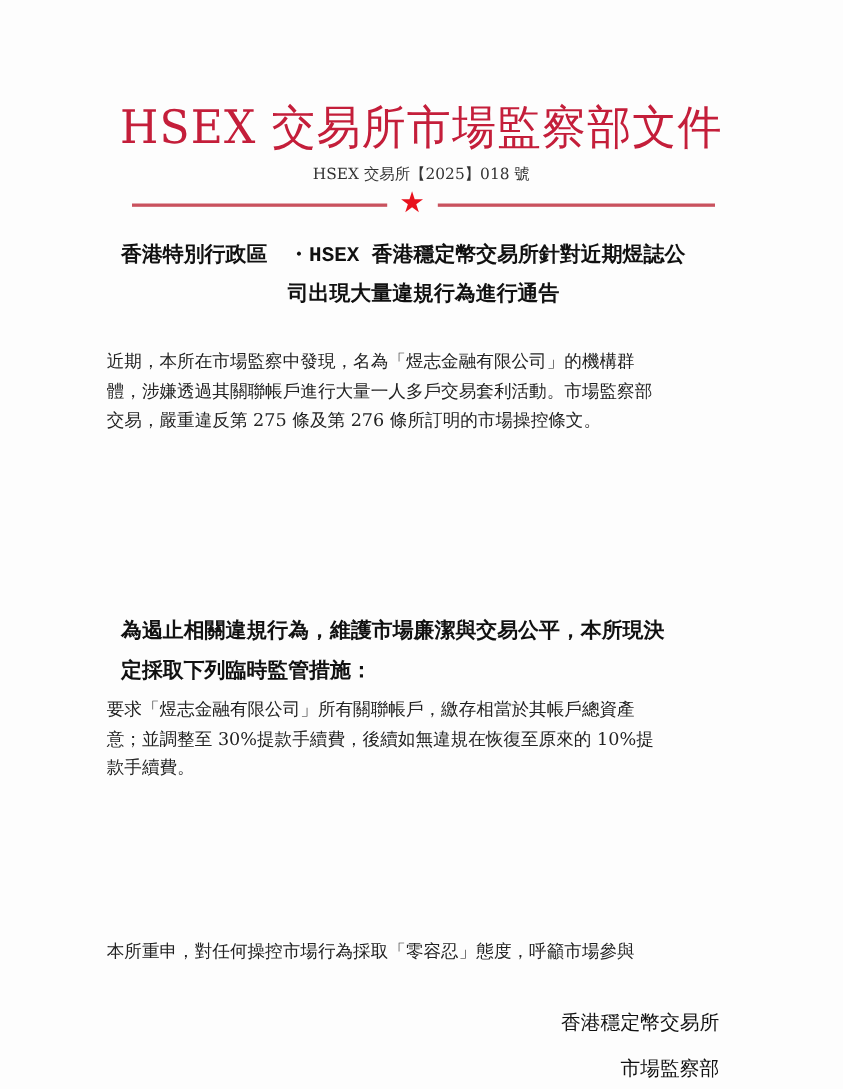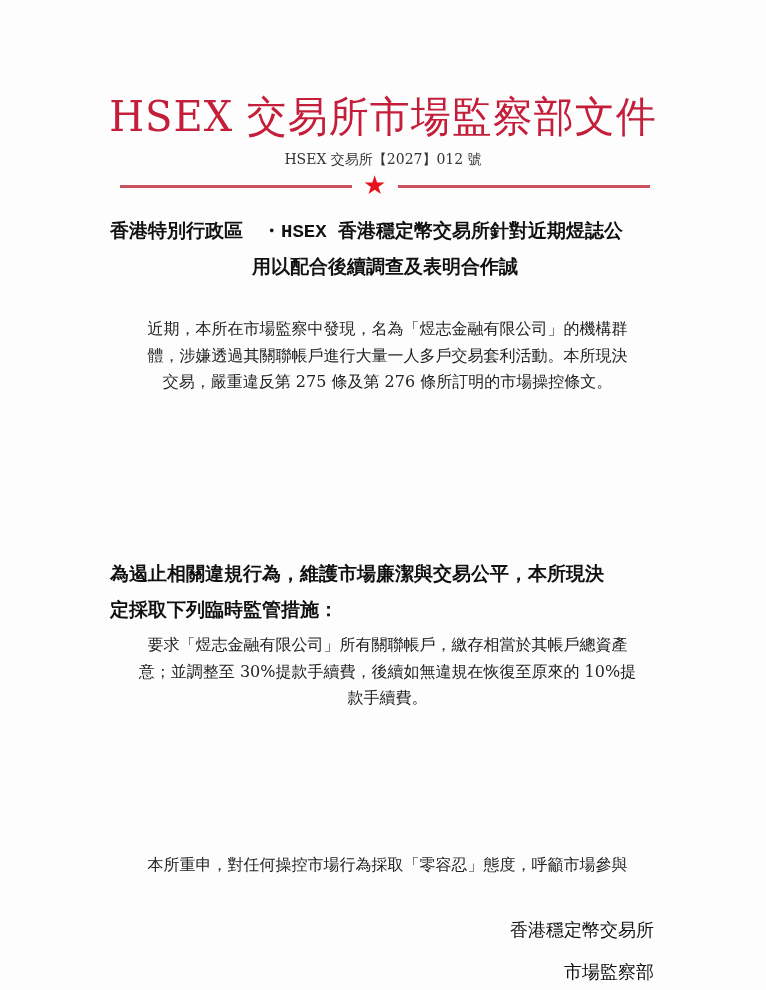--- a/index.html
+++ b/index.html
@@ -80,26 +80,25 @@
     }
     .heading .line {
       display: block;
       white-space: nowrap;
     }
     .heading-1 { top: 214px; font-family: Liberation Mono, monospace; }
     .heading-1 .line:nth-child(2) { text-align: center; }
     .heading-2 { top: 511px; margin-top: 44px; }
     .para {
       position: absolute;
-      left: 115px;
+      left: 97px;
       width: 545px;
       font-size: 16px;
       line-height: 26.5px;
       color: #222;
-      text-align: center;
     }
     .para .line {
       display: block;
       white-space: nowrap;
       height: 26.5px;
     }
     .para-1 { top: 316px; }
     .para-2 { top: 632px; }
     .para-3 { top: 837px; margin-top: 15px; }
     .sign {
@@ -114,36 +113,36 @@
     .sign-1 { top: 918px; }
     .sign-2 { top: 960px; right: 112px; }
   </style>
 </head>
 <body>
 
 <div>
 
   <div class="doc-title">HSEX 交易所市場監察部文件</div>
 
-  <div class="doc-number">HSEX 交易所【2027】012 號</div>
+  <div class="doc-number">HSEX 交易所【2025】018 號</div>
 
   <div class="divider">
     <div class="line-left"></div>
     <span class="star">★</span>
     <div class="line-right"></div>
   </div>
 
   <div class="heading heading-1">
     <span class="line">香港特別行政區　・HSEX 香港穩定幣交易所針對近期煜誌公</span>
-    <span class="line">用以配合後續調查及表明合作誠</span>
+    <span class="line">司出現大量違規行為進行通告</span>
   </div>
 
   <div class="para para-1">
     <span class="line">近期，本所在市場監察中發現，名為「煜志金融有限公司」的機構群</span>
-    <span class="line">體，涉嫌透過其關聯帳戶進行大量一人多戶交易套利活動。本所現決</span>
+    <span class="line">體，涉嫌透過其關聯帳戶進行大量一人多戶交易套利活動。市場監察部</span>
     <span class="line">交易，嚴重違反第 275 條及第 276 條所訂明的市場操控條文。</span>
   </div>
 
   <div class="heading heading-2">
     <span class="line">為遏止相關違規行為，維護市場廉潔與交易公平，本所現決</span>
     <span class="line">定採取下列臨時監管措施：</span>
   </div>
 
   <div class="para para-2">
     <span class="line">要求「煜志金融有限公司」所有關聯帳戶，繳存相當於其帳戶總資產</span>

